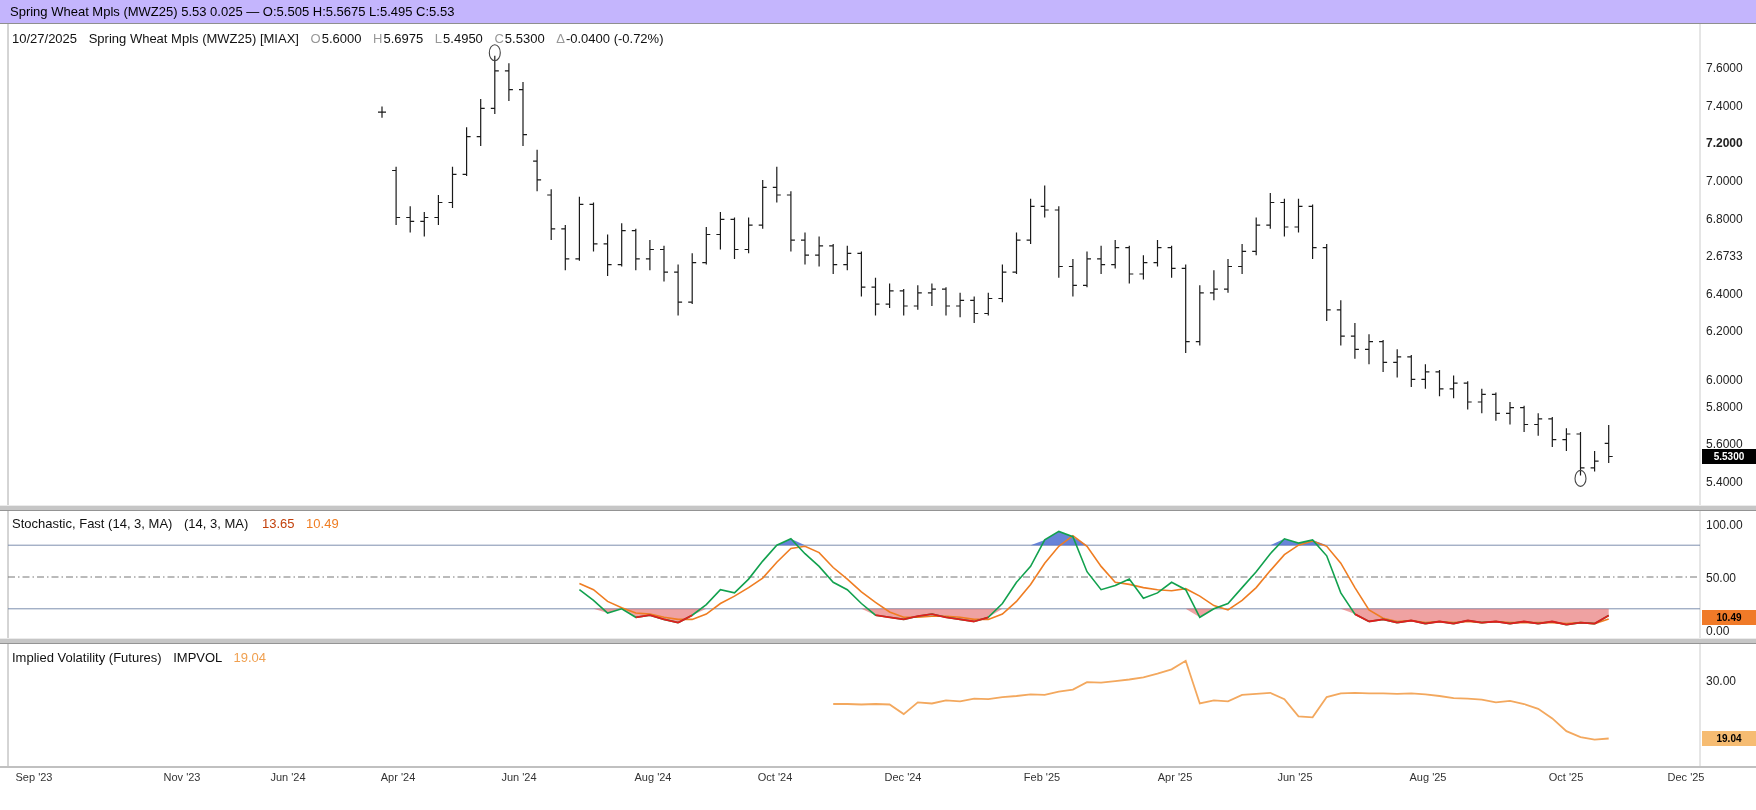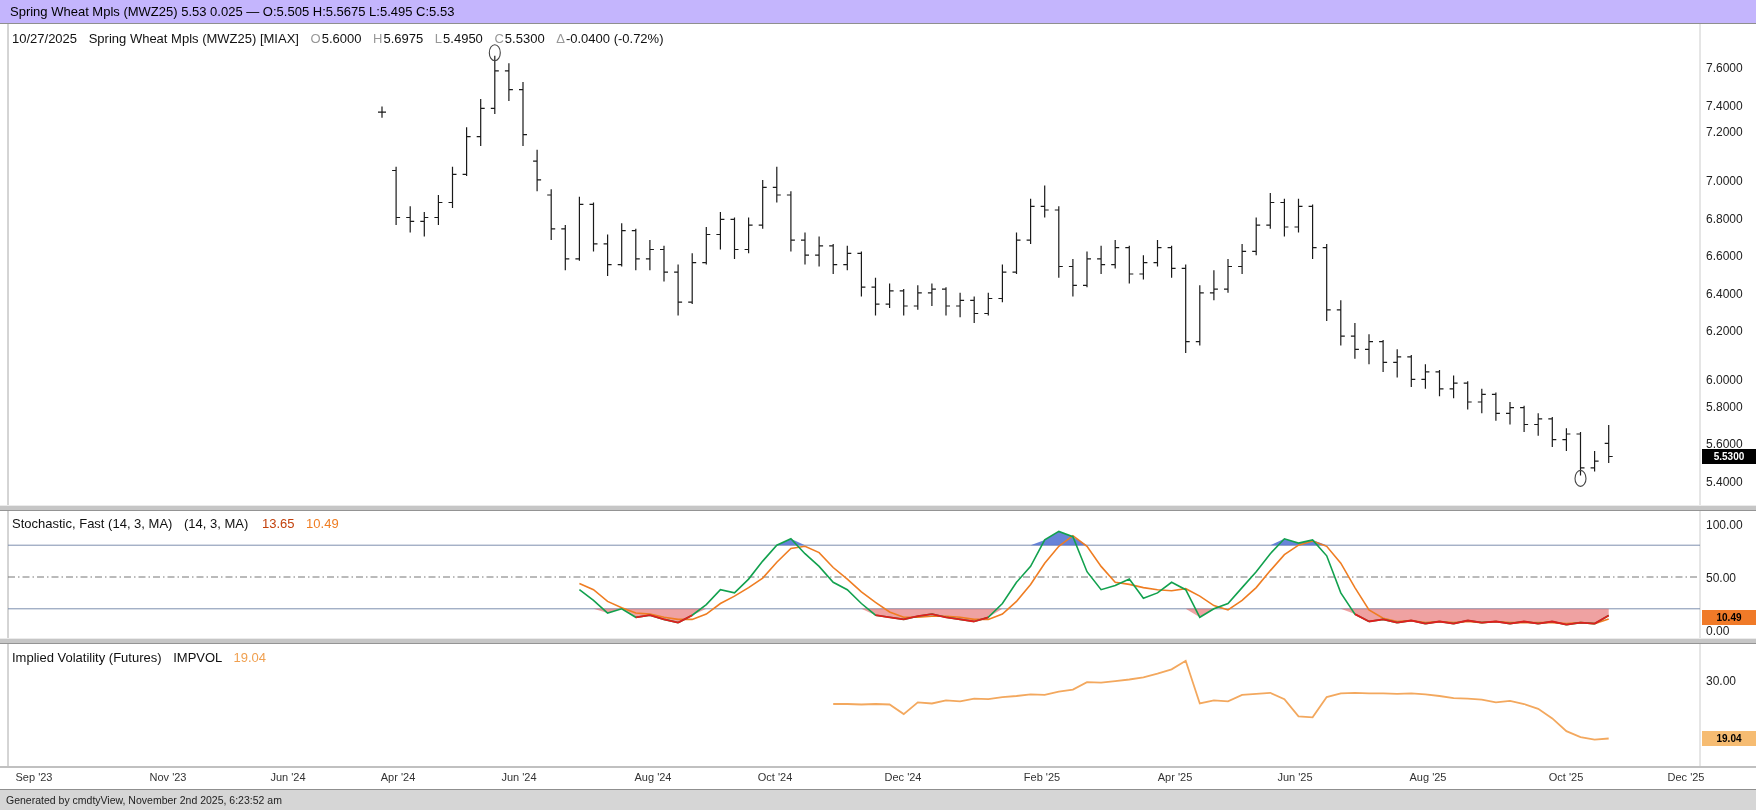--- a/index.html
+++ b/index.html
@@ -183,52 +183,49 @@
     <span>Implied Volatility (Futures)</span>
     <span class="params">IMPVOL</span>
     <span class="ivval">19.04</span>
   </div>
 
   <div class="hline" style="top:766px"></div>
 
   <div class="axis-col" id="axis-col">
       <div class="yl" style="top: 61px;">7.6000</div>
       <div class="yl" style="top: 99px;">7.4000</div>
-      <div class="yl" style="top: 125px;">7.2000</div>
+      <div class="yl" style="top: 136px; font-weight: bold;">7.2000</div>
       <div class="yl" style="top: 174px;">7.0000</div>
       <div class="yl" style="top: 212px;">6.8000</div>
-      <div class="yl" style="top: 249px;">6.6000</div>
+      <div class="yl" style="top: 249px;">2.6733</div>
       <div class="yl" style="top: 287px;">6.4000</div>
       <div class="yl" style="top: 324px;">6.2000</div>
       <div class="yl" style="top: 362px; margin-top: 11px;">6.0000</div>
       <div class="yl" style="top: 400px;">5.8000</div>
       <div class="yl" style="top: 437px;">5.6000</div>
       <div class="yl" style="top: 475px;">5.4000</div>
       <div class="yl" style="top: 518px;">100.00</div>
       <div class="yl" style="top: 571px; text-align: right;">50.00</div>
       <div class="yl" style="top: 624px;">0.00</div>
       <div class="yl" style="top: 674px;">30.00</div>
     </div>
   <div class="xaxis" id="xaxis">
       <div class="xt" style="left: 34px;">Sep '23</div>
-      <div class="xt" style="left: 168px;">Nov '23</div>
+      <div class="xt" style="left: 182px;">Nov '23</div>
       <div class="xt" style="left: 288px;">Jun '24</div>
       <div class="xt" style="left: 398px;">Apr '24</div>
       <div class="xt" style="left: 519px;">Jun '24</div>
       <div class="xt" style="left: 653px;">Aug '24</div>
       <div class="xt" style="left: 775px;">Oct '24</div>
       <div class="xt" style="left: 903px;">Dec '24</div>
       <div class="xt" style="left: 1042px;">Feb '25</div>
       <div class="xt" style="left: 1175px;">Apr '25</div>
       <div class="xt" style="left: 1295px;">Jun '25</div>
       <div class="xt" style="left: 1428px;">Aug '25</div>
       <div class="xt" style="left: 1566px;">Oct '25</div>
       <div class="xt" style="left: 1686px;">Dec '25</div>
     </div>
 
   <div class="badge price">5.5300</div>
   <div class="badge stoch">10.49</div>
   <div class="badge iv">19.04</div>
 
-  <div class="footer">
-    <span>Generated by cmdtyView, November 2nd 2025, 6:23:52 am</span>
-  </div>
 </div>
 
 </body></html>

